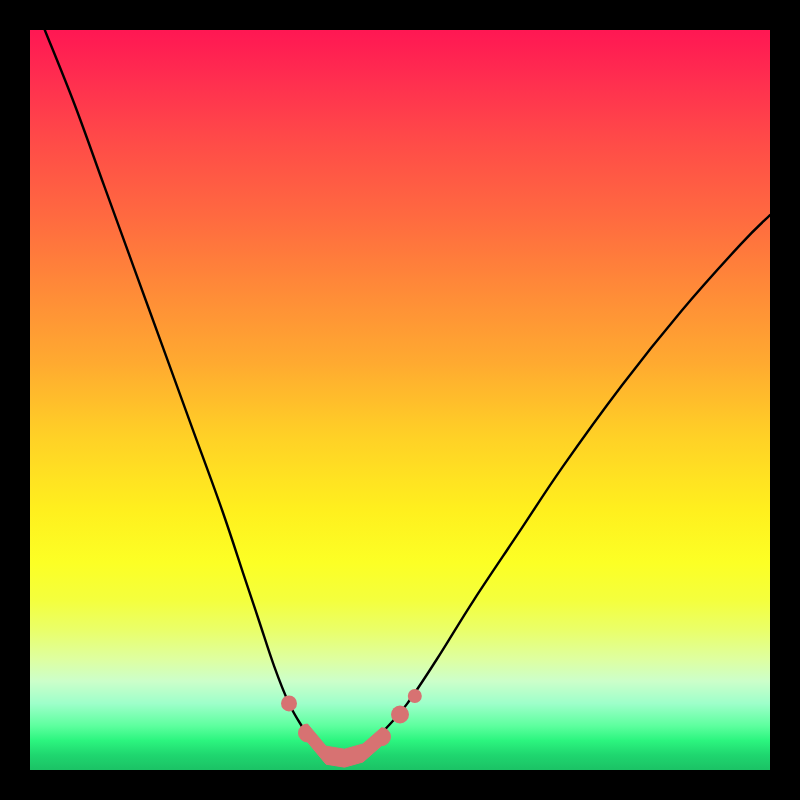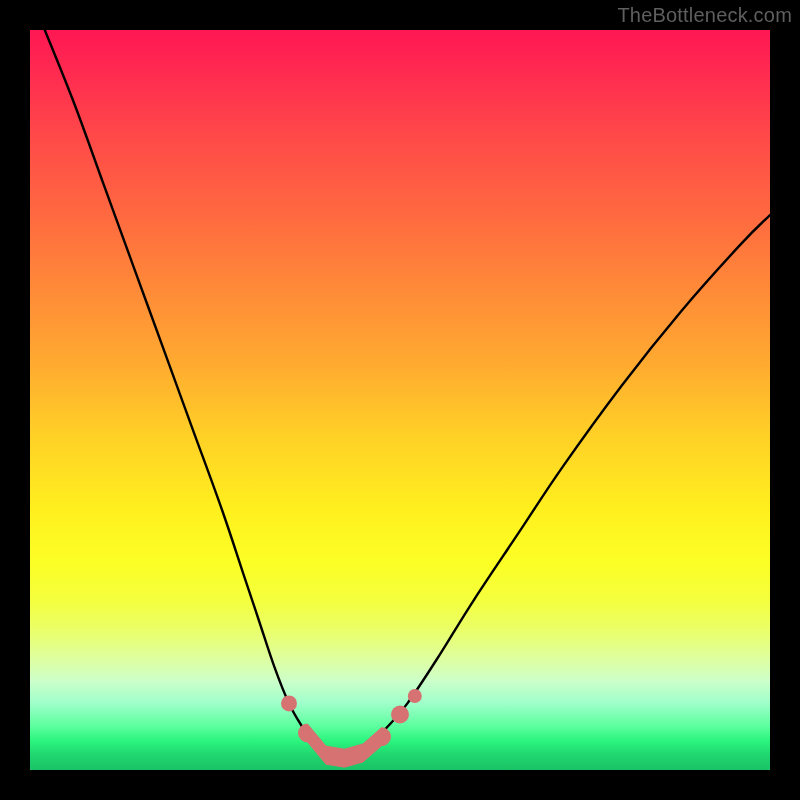--- a/index.html
+++ b/index.html
@@ -80,21 +80,20 @@
     fill: #d77272;
     stroke: #d77272;
     stroke-width: 1;
   }
 </style>
 </head>
 <body>
 
 <div class="frame">
 
-  <div class="watermark">TheBottleneck.com</div>
 
   <div class="plot-area">
     <div class="gradient"></div>
 
     <svg class="curve" viewBox="0 0 740 740">
       <path id="curve-path" class="line" d="M 14.8 0.0 C 20.1 13.3, 33.7 46.0, 44.4 74.0 C 55.1 102.0, 63.3 126.1, 74.0 155.4 C 84.7 184.7, 92.9 207.5, 103.6 236.8 C 114.3 266.1, 122.5 288.9, 133.2 318.2 C 143.9 347.5, 152.1 370.3, 162.8 399.6 C 173.5 428.9, 183.1 454.4, 192.4 481.0 C 201.7 507.6, 207.9 527.6, 214.6 547.6 C 221.3 567.6, 224.1 576.0, 229.4 592.0 C 234.7 608.0, 238.9 621.7, 244.2 636.4 C 249.5 651.1, 253.7 662.1, 259.0 673.4 C 264.3 684.7, 269.1 691.6, 273.8 699.3 C 278.5 707.0, 280.9 711.7, 284.9 716.3 C 288.9 721.0, 291.3 723.1, 296.0 725.2 C 300.7 727.3, 305.5 728.4, 310.8 728.2 C 316.1 727.9, 320.3 726.3, 325.6 723.7 C 330.9 721.2, 335.1 718.5, 340.4 714.1 C 345.7 709.7, 348.5 706.6, 355.2 699.3 C 361.9 692.0, 368.1 686.1, 377.4 673.4 C 386.7 660.7, 395.0 647.6, 407.0 629.0 C 419.0 610.4, 429.3 592.4, 444.0 569.8 C 458.7 547.2, 472.4 527.2, 488.4 503.2 C 504.4 479.2, 514.2 463.2, 532.8 436.6 C 551.4 410.0, 570.7 383.2, 592.0 355.2 C 613.3 327.2, 629.9 306.5, 651.2 281.2 C 672.5 255.9, 694.4 231.9, 710.4 214.6 C 726.4 197.3, 734.7 190.3, 740.0 185.0" stroke="#000000"></path>
       <g class="markers" id="markers-group">
           <circle class="dot" cx="259.0" cy="673.4" r="8" fill="#d77272"></circle>
           <path class="lump" d="M 277.5 694 L 296 716.2 L 314.5 719.16 L 333 713.98 L 351.5 697.7 A 9 9 0 0 1 351.5 715.7 L 333 731.98 L 314.5 737.16 L 296 734.2 L 277.5 712 A 9 9 0 0 1 277.5 694 Z" fill="#d77272"></path>
           <circle class="dot" cx="370.0" cy="684.5" r="9" fill="#d77272"></circle>

